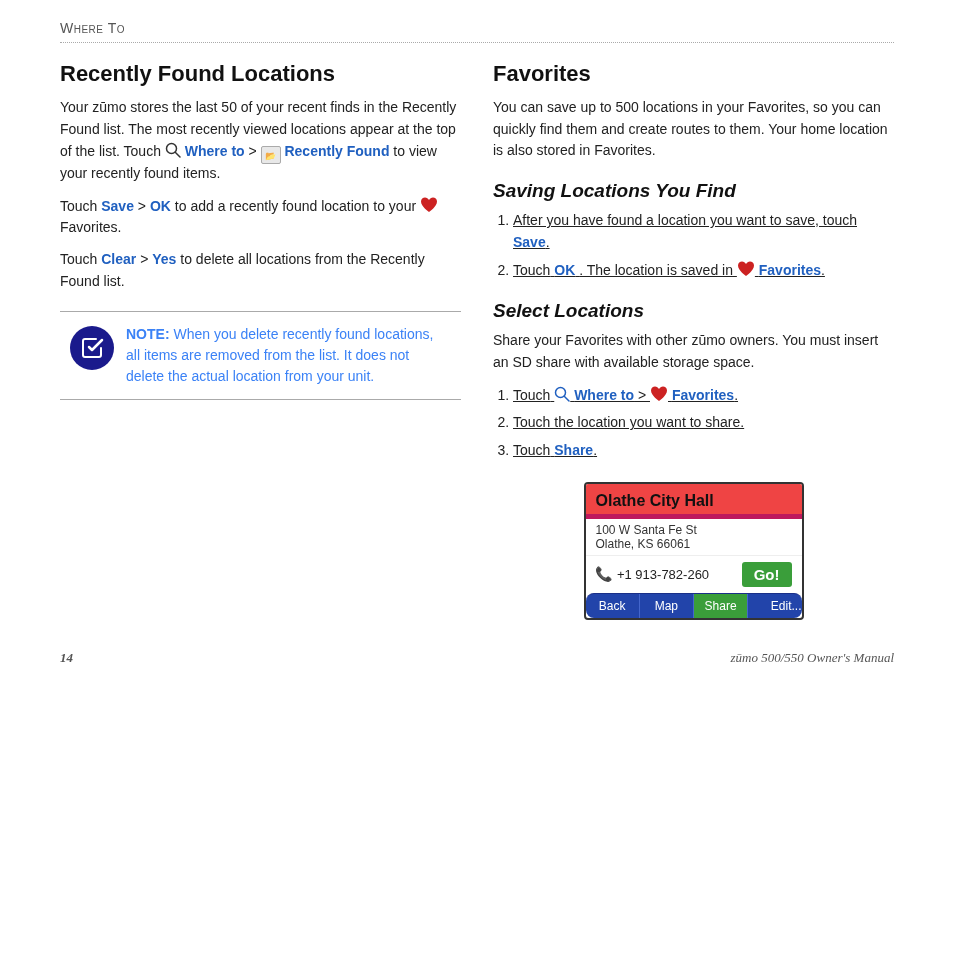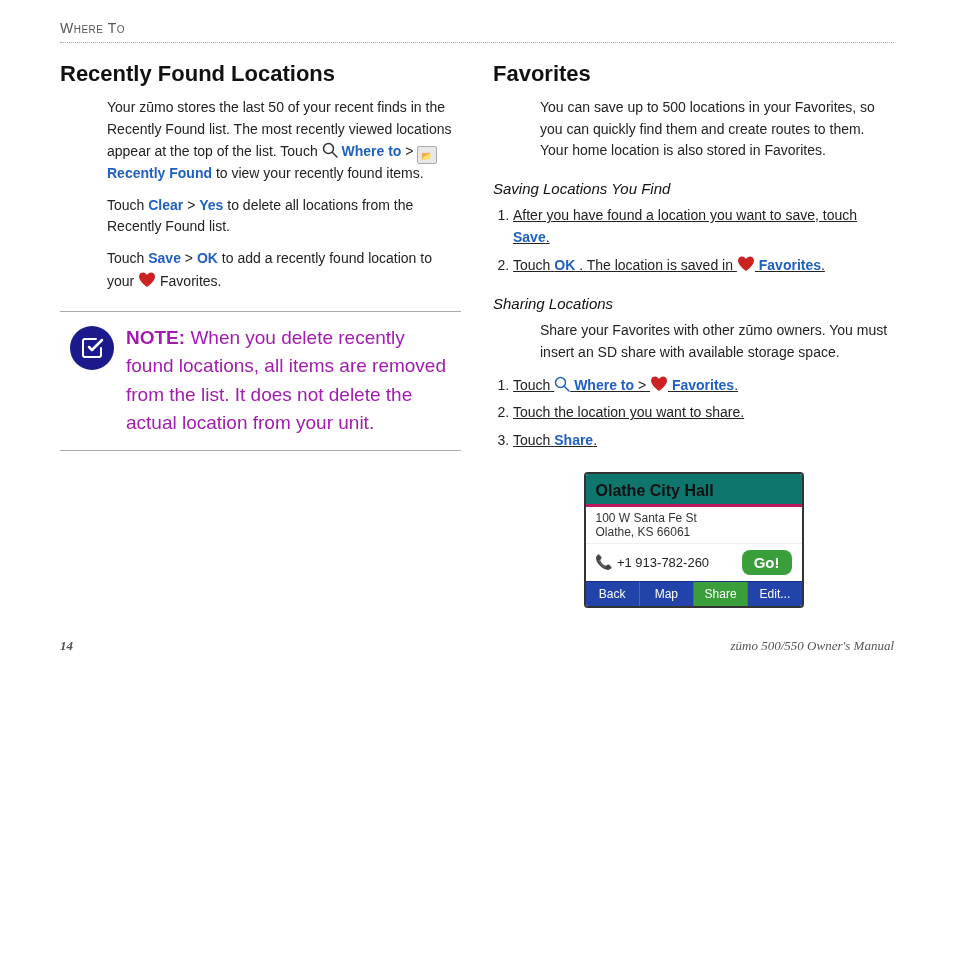--- a/index.html
+++ b/index.html
@@ -45,32 +45,31 @@
       flex: 1;
       min-width: 0;
     }
     h2.section-title {
       font-size: 22px;
       font-weight: bold;
       color: #111;
       margin-bottom: 10px;
     }
     h3.subsection-title {
-      font-size: 15px;
-      font-weight: normal;
+      font-size: 19px;
+      font-weight: bold;
       font-style: italic;
       color: #111;
       margin-bottom: 8px;
       margin-top: 18px;
     }
     p {
       line-height: 1.55;
       margin-bottom: 10px;
       font-size: 14px;
-      margin-left: 47px;
     }
     .link-blue {
       color: #2060c0;
       font-weight: bold;
     }
     .note-box {
       border-top: 1px solid #aaa;
       border-bottom: 1px solid #aaa;
       padding: 12px 12px 12px 10px;
       margin-top: 18px;
@@ -87,23 +86,23 @@
       display: flex;
       align-items: center;
       justify-content: center;
       margin-top: 2px;
     }
     .note-icon svg {
       width: 24px;
       height: 24px;
     }
     .note-text {
-      font-size: 19px;
+      font-size: 14px;
       line-height: 1.5;
-      color: #a21caf;
+      color: #3b82f6;
     }
     .note-text strong {
       font-weight: bold;
     }
     ol {
       padding-left: 20px;
       margin-bottom: 10px;
       text-decoration: underline;
     }
     ol li {
@@ -153,23 +152,23 @@
     
     .device-screenshot {
       border: 2px solid #333;
       border-radius: 4px;
       overflow: hidden;
       width: 220px;
       margin: 20px auto 0 auto;
       font-size: 13px;
     }
     .device-title {
-      background: #0f766e;
+      background: #ef4444;
       padding: 8px 10px 4px 10px;
-      border-bottom: 3px solid #be185d;
+      border-bottom: 5px solid #be185d;
     }
     .device-title .city-name {
       font-size: 16px;
       font-weight: bold;
       color: #111;
     }
     .device-address {
       font-size: 12px;
       color: #333;
       padding: 4px 2px 4px 10px;
@@ -187,36 +186,37 @@
       display: flex;
       align-items: center;
       gap: 4px;
     }
     .go-btn {
       background: #3a9e3a;
       color: #fff;
       font-size: 15px;
       font-weight: bold;
       padding: 4px 12px;
-      border-radius: 8px;
+      border-radius: 3px;
     }
     .device-nav-bar {
       display: flex;
       background: #2244aa;
       border-top: 1px solid #1a2f88;
+      border-radius: 8px;
     }
     .nav-btn {
       flex: 1;
       text-align: center;
       padding: 5px 0;
       font-size: 12px;
       color: #fff;
       border-right: 1px solid #4466cc;
     }
-    .nav-btn:last-child { border-right: none; }
+    .nav-btn:last-child { border-right: none; text-align: right; }
     .nav-btn.active {
       background: #3a9e3a;
     }
     
     .page-footer {
       margin-top: 30px;
       display: flex;
       justify-content: space-between;
       align-items: center;
       font-size: 13px;
@@ -259,38 +259,38 @@
         <span class="link-blue">Where to</span>
         &gt;
         
         <span class="rf-icon">📂</span>
         <span class="link-blue">Recently Found</span>
         <span>to view your recently found items.</span>
       </p>
 
       <p>
         <span>Touch</span>
-        <span class="link-blue">Clear</span>
-        &gt;
-        <span class="link-blue">Yes</span>
-        <span>to delete all locations from the Recently Found list.</span>
-      </p>
-
-      <p>
-        <span>Touch</span>
         <span class="link-blue">Save</span>
         &gt;
         <span class="link-blue">OK</span>
         <span>to add a recently found location to your</span>
         <span class="heart-icon">
           <svg viewBox="0 0 18 16" fill="#cc2222">
             <path d="M9 15 C9 15 1 9.5 1 4.5 C1 2 3 0.5 5 0.5 C6.8 0.5 8 1.5 9 3 C10 1.5 11.2 0.5 13 0.5 C15 0.5 17 2 17 4.5 C17 9.5 9 15 9 15Z"></path>
           </svg>
         </span>
         <span>Favorites.</span>
+      </p>
+
+      <p>
+        <span>Touch</span>
+        <span class="link-blue">Clear</span>
+        &gt;
+        <span class="link-blue">Yes</span>
+        <span>to delete all locations from the Recently Found list.</span>
       </p>
 
       <div class="note-box">
         <div class="note-icon">
           <svg viewBox="0 0 24 24" fill="none">
             <path d="M9 11l3 3L22 4" stroke="white" stroke-width="2.5" stroke-linecap="round" stroke-linejoin="round"></path>
             <path d="M21 12v7a2 2 0 01-2 2H5a2 2 0 01-2-2V5a2 2 0 012-2h11" stroke="white" stroke-width="2" stroke-linecap="round" stroke-linejoin="round"></path>
           </svg>
         </div>
         <div class="note-text">
@@ -316,21 +316,21 @@
           <span>. The location is saved in</span>
           <span class="heart-icon">
             <svg viewBox="0 0 18 16" fill="#cc2222">
               <path d="M9 15 C9 15 1 9.5 1 4.5 C1 2 3 0.5 5 0.5 C6.8 0.5 8 1.5 9 3 C10 1.5 11.2 0.5 13 0.5 C15 0.5 17 2 17 4.5 C17 9.5 9 15 9 15Z"></path>
             </svg>
           </span>
           <span class="link-blue">Favorites</span><span>.</span>
         </li>
       </ol>
 
-      <h3 class="subsection-title">Sharing Locations</h3>
+      <h3 class="subsection-title">Select Locations</h3>
       <p>Share your Favorites with other zūmo owners. You must insert an SD share with available storage space.</p>
 
       <ol>
         <li>
           <span>Touch</span>
           
           <span class="mag-icon">
             <svg viewBox="0 0 16 16" fill="none">
               <circle cx="6.5" cy="6.5" r="5" stroke="#2060c0" stroke-width="1.5"></circle>
               <line x1="10.5" y1="10.5" x2="15" y2="15" stroke="#2060c0" stroke-width="1.5" stroke-linecap="round"></line>

